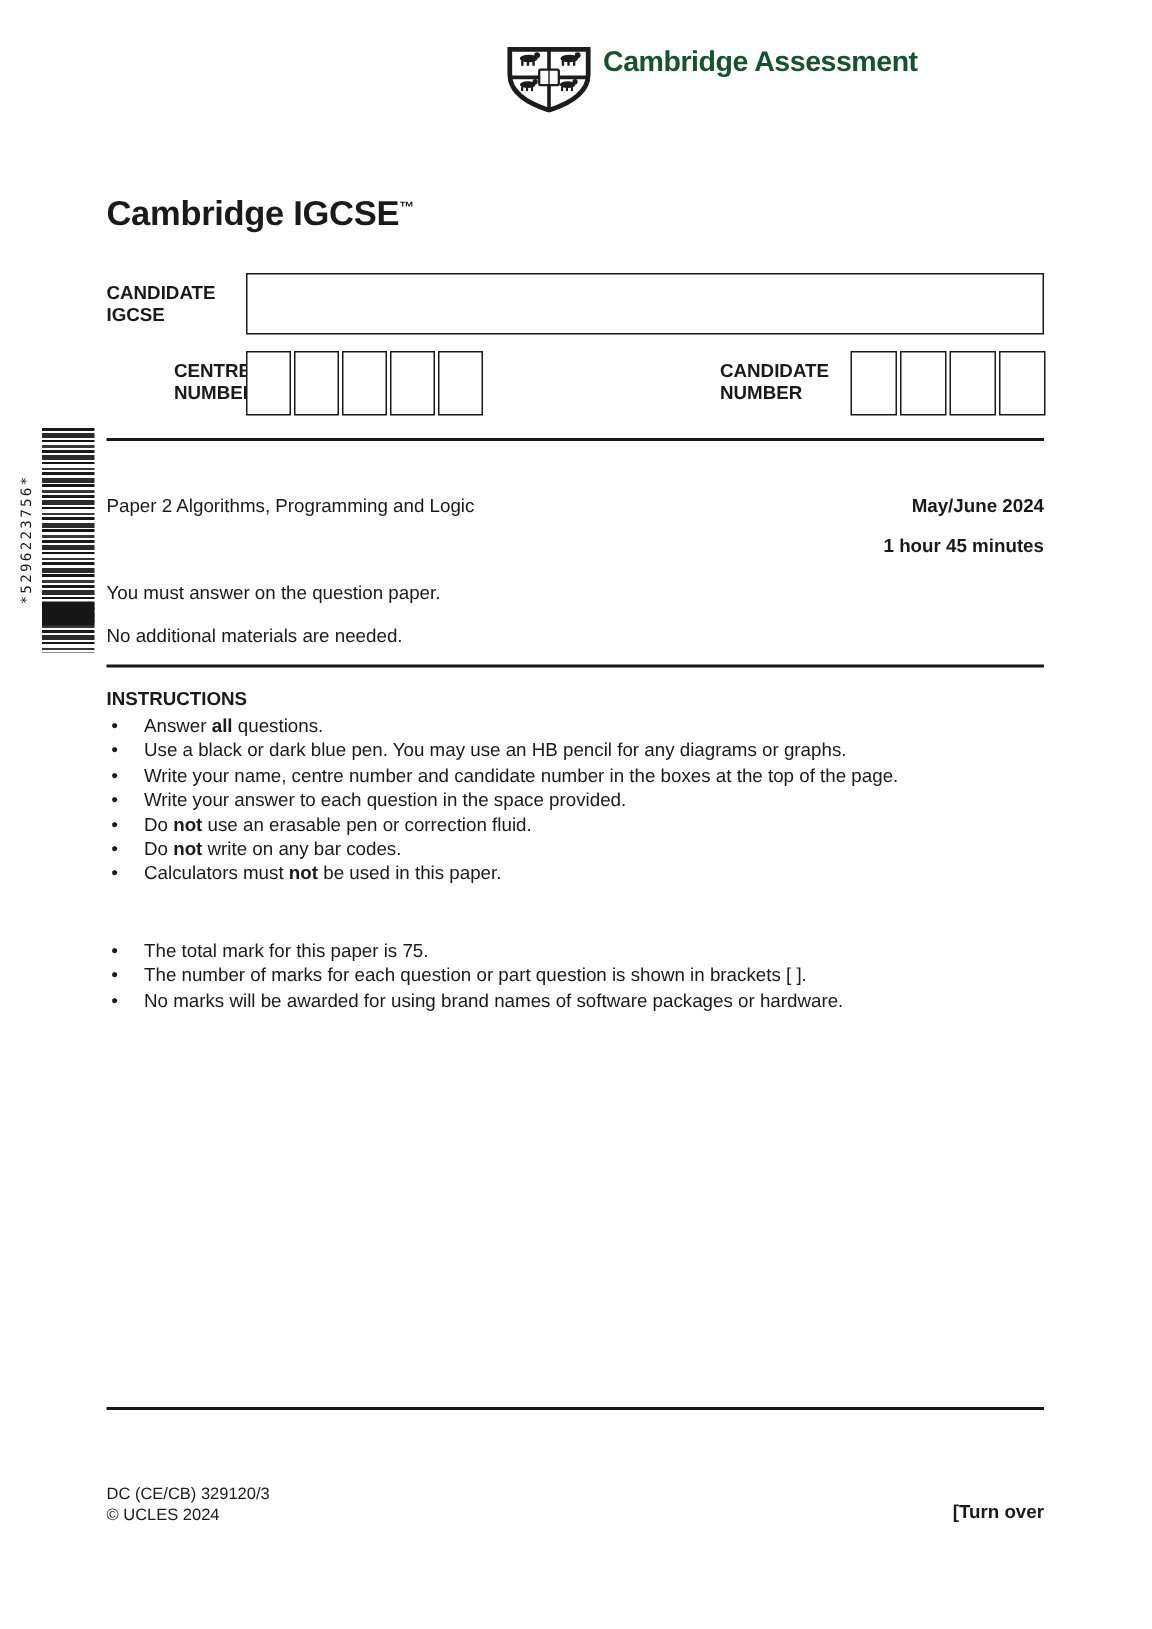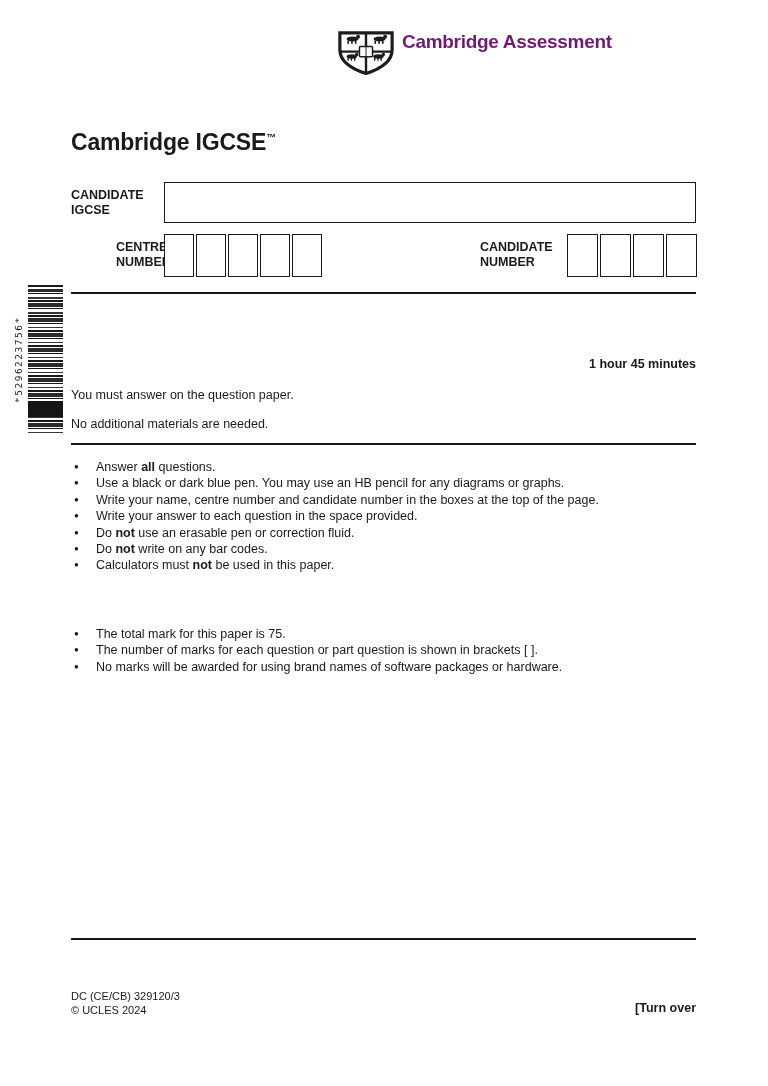--- a/index.html
+++ b/index.html
@@ -30,21 +30,21 @@
       #ffffff 7px,#ffffff 8px,
       #151515 8px,#151515 9.5px,
       #ffffff 9.5px,#ffffff 12px,
       #383838 12px,#383838 13.5px,
       #ffffff 13.5px,#ffffff 15px);
   }
   .barcode-thick{position:absolute;left:0;right:0;top:116px;height:16px;background:#161616;}
   
   .logo{position:absolute;left:338px;top:31px;display:flex;align-items:flex-start;}
   .logo-shield{flex:0 0 auto;}
-  .logo-text{margin-left:8px;font-size:19px;line-height:21.5px;font-weight:700;letter-spacing:-0.3px;color:#701a75;}
+  .logo-text{margin-left:8px;font-size:19px;line-height:21.5px;font-weight:700;letter-spacing:-0.3px;color:#14532d;}
   
   .doc-title{position:absolute;left:71px;top:129px;font-size:23px;font-weight:700;letter-spacing:-0.2px;}
   .doc-title sup{font-size:10px;font-weight:700;vertical-align:9px;letter-spacing:0;}
   
   .field-label{position:absolute;font-size:12.5px;font-weight:700;line-height:15px;}
   .lbl-name{left:71px;top:188px;}
   .lbl-centre{left:71px;top:240px;margin-left:45px;}
   .lbl-candno{left:480px;top:240px;}
   .name-box{position:absolute;left:164px;top:182px;width:532px;height:41px;border:1.5px solid #1a1a1a;box-sizing:border-box;background:#fff;}
   .cells{position:absolute;display:flex;gap:2px;}
@@ -145,28 +145,33 @@
       <div class="cell"></div>
       <div class="cell"></div>
       <div class="cell"></div>
       <div class="cell"></div>
     </div>
 
   <div class="rule rule-1"></div>
   <div class="rule rule-2"></div>
   <div class="rule rule-3"></div>
 
+  <div class="row paper-row">
+    <span>Paper 2 Algorithms, Programming and Logic</span>
+    <span class="right">May/June 2024</span>
+  </div>
   <div class="row duration-row">
     <span>1 hour 45 minutes</span>
   </div>
 
   <div class="notice notice-1">You must answer on the question paper.</div>
   <div class="notice notice-2">No additional materials are needed.</div>
 
   <div class="section sec-instructions">
+    <div class="heading">INSTRUCTIONS</div>
     <div>
         <div class="bullet-row">
           <span class="dot">●</span>
           <span class="btxt">Answer <b>all</b> questions.</span>
         </div>
         <div class="bullet-row">
           <span class="dot">●</span>
           <span class="btxt">Use a black or dark blue pen. You may use an HB pencil for any diagrams or graphs.</span>
         </div>
         <div class="bullet-row">

